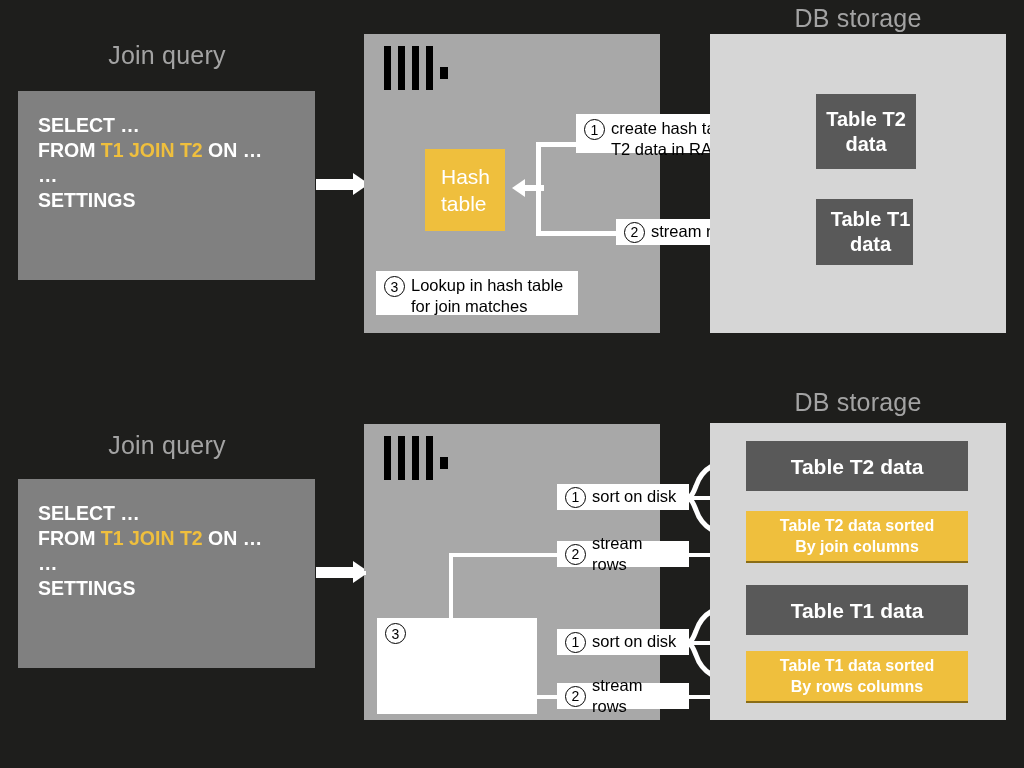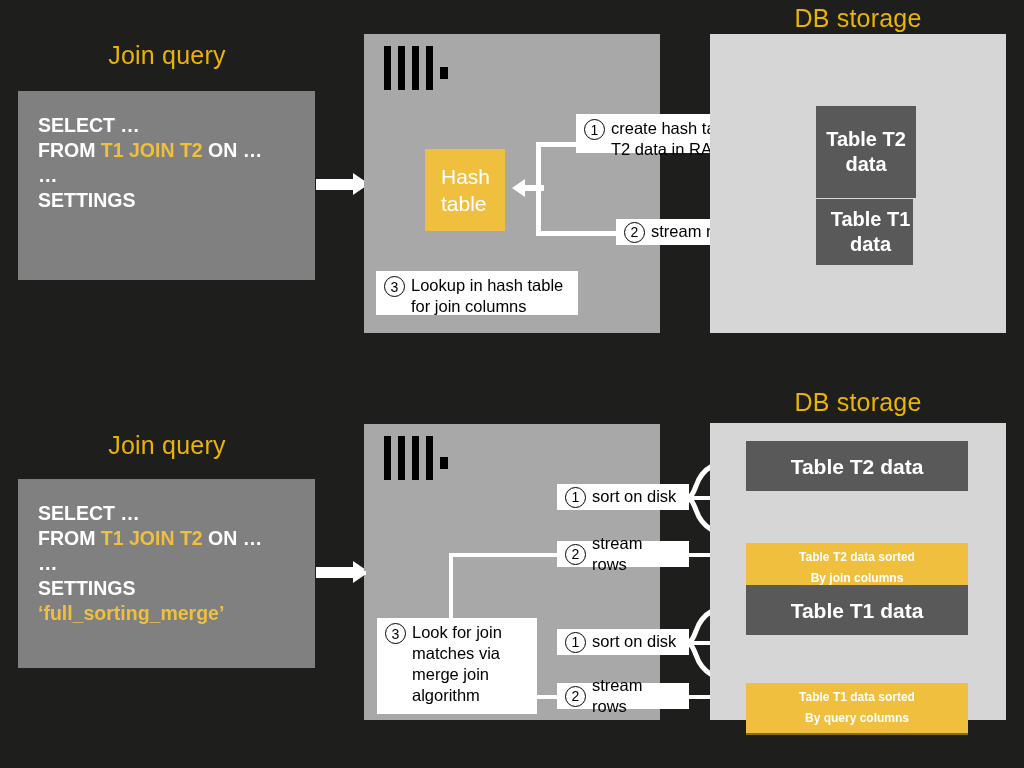--- a/index.html
+++ b/index.html
@@ -14,21 +14,21 @@
     position: relative;
     width: 1024px;
     height: 768px;
     background: #1e1e1c;
     overflow: hidden;
   }
   .abs { position: absolute; }
 
   
   .section-title {
-    color: #eab308;
+    color: #a3a3a3;
     font-size: 25px;
     font-weight: 400;
     letter-spacing: 0.2px;
     text-align: center;
     white-space: nowrap;
   }
 
   
   .query-box {
     background: #808080;
@@ -95,24 +95,23 @@
     display: flex;
     align-items: center;
     justify-content: center;
     text-align: center;
     box-sizing: border-box;
     line-height: 25px;
   }
   .table-block.dark { background: #595959; font-size: 20px; }
   .table-block.sorted {
     background: #efbf3d;
-    font-size: 12px;
+    font-size: 16px;
     line-height: 21px;
     border-bottom: 2px solid #8a6d17;
-    margin-top: 32px;
   }
   .table-block.wide { font-size: 21px; font-weight: bold; }
 
   
   .callout {
     background: #ffffff;
     color: #000000;
     font-size: 16.5px;
     line-height: 21px;
     box-sizing: border-box;
@@ -198,45 +197,44 @@
   </div>
 
   <div class="abs callout centered" style="left:616px; top:219px; width:138px; height:26px;">
     <span class="num">2</span>
     <span class="txt">stream rows</span>
   </div>
 
   <div class="abs callout" style="left:376px; top:271px; width:202px; height:44px;">
     <span class="num">3</span>
     <span class="txt">Lookup in hash table
-for join columns</span>
+for join matches</span>
   </div>
 
   <div class="abs section-title" style="left:710px; top:4px; width:296px;">DB storage</div>
 
   <div class="abs storage-panel" style="left:710px; top:34px; width:296px; height:299px;"></div>
 
-  <div class="abs table-block dark" style="left:816px; top:106px; width:100px; height:92px;">
+  <div class="abs table-block dark" style="left:816px; top:94px; width:100px; height:75px;">
     <span style="white-space:pre-line;">Table T2
 data</span>
   </div>
 
   <div class="abs table-block dark" style="left:816px; top:199px; width:97px; height:66px;padding-left:12px;">
     <span style="white-space:pre-line;">Table T1
 data</span>
   </div>
 
   <div class="abs section-title" style="left:18px; top:431px; width:298px;">Join query</div>
 
   <div class="abs query-box" style="left:18px; top:479px; width:297px; height:189px;">
     <div class="query-line">SELECT …</div>
     <div class="query-line"><span>FROM </span><span class="kw-orange">T1 JOIN T2</span><span> ON …</span></div>
     <div class="query-line">…</div>
     <div class="query-line">SETTINGS</div>
-    <div class="query-line kw-orange">‘full_sorting_merge’</div>
   </div>
 
   <div class="abs big-arrow-shaft" style="left:316px; top:567px; width:38px; height:11px;"></div>
   <div class="abs big-arrow-head" style="left:353px; top:561px;"></div>
 
   <div class="abs server-panel" style="left:364px; top:424px; width:296px; height:296px;"></div>
 
   <div class="abs ch-logo" style="left:384px; top:436px; width:70px; height:46px;">
     <div class="ch-bar" style="left:0px;"></div>
     <div class="ch-bar" style="left:14px;"></div>
@@ -269,24 +267,20 @@
     <span class="txt">sort on disk</span>
   </div>
 
   <div class="abs callout centered" style="left:557px; top:541px; width:132px; height:26px;">
     <span class="num">2</span>
     <span class="txt">stream rows</span>
   </div>
 
   <div class="abs callout" style="left:377px; top:618px; width:160px; height:96px;">
     <span class="num">3</span>
-    <span class="txt">Look for join
-matches via
-merge join
-algorithm</span>
   </div>
 
   <div class="abs callout centered" style="left:557px; top:629px; width:132px; height:26px;">
     <span class="num">1</span>
     <span class="txt">sort on disk</span>
   </div>
 
   <div class="abs callout centered" style="left:557px; top:683px; width:132px; height:26px;">
     <span class="num">2</span>
     <span class="txt">stream rows</span>
@@ -305,16 +299,16 @@
     <span style="white-space:pre-line;">Table T2 data sorted
 By join columns</span>
   </div>
 
   <div class="abs table-block dark wide" style="left:746px; top:585px; width:222px; height:50px;">
     <span style="white-space:pre-line;">Table T1 data</span>
   </div>
 
   <div class="abs table-block sorted" style="left:746px; top:651px; width:222px; height:52px;">
     <span style="white-space:pre-line;">Table T1 data sorted
-By query columns</span>
+By rows columns</span>
   </div>
 
 </div>
 
 </body></html>

